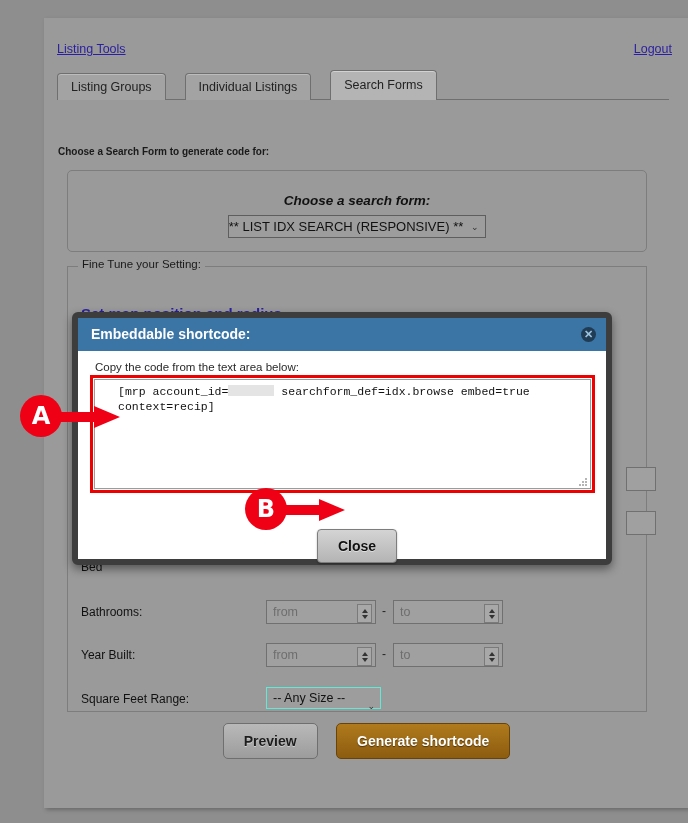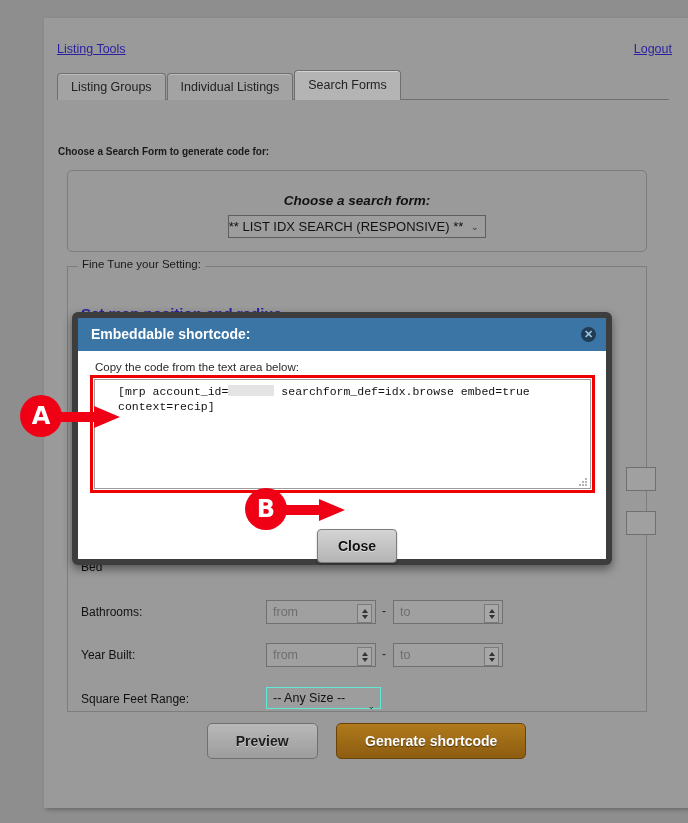--- a/index.html
+++ b/index.html
@@ -68,21 +68,21 @@
     height: 26px;
     line-height: 26px;
     padding: 0 13px;
     font-size: 12.5px;
     color: #222;
     background: #a3a3a3;
     border: 1px solid #6f6f6f;
     border-bottom: none;
     border-top-left-radius: 4px;
     border-top-right-radius: 4px;
-    margin-right: 1px;
+    margin-right: 19px;
     cursor: pointer;
     box-shadow: inset 0 1px 0 rgba(255,255,255,0.28);
     position: relative;
     z-index: 1;
     text-align: right;
   }
   .tab.active {
     background: #b4b4b4;
     height: 29px;
     line-height: 29px;
@@ -261,21 +261,21 @@
     position: absolute;
     left: 0;
     top: 705px;
     width: 645px;
     text-align: center;
   }
   .btn {
     display: inline-block;
     font-size: 14px;
     font-weight: bold;
-    padding: 9px 28px;
+    padding: 9px 20px;
     border-radius: 5px;
     cursor: pointer;
     vertical-align: middle;
   }
   .btn-preview {
     background: linear-gradient(#b9b9b9, #9c9c9c);
     border: 1px solid #6f6f6f;
     color: #1d1d1d;
     text-shadow: 0 1px 0 rgba(255,255,255,0.45);
     margin-right: 14px;

